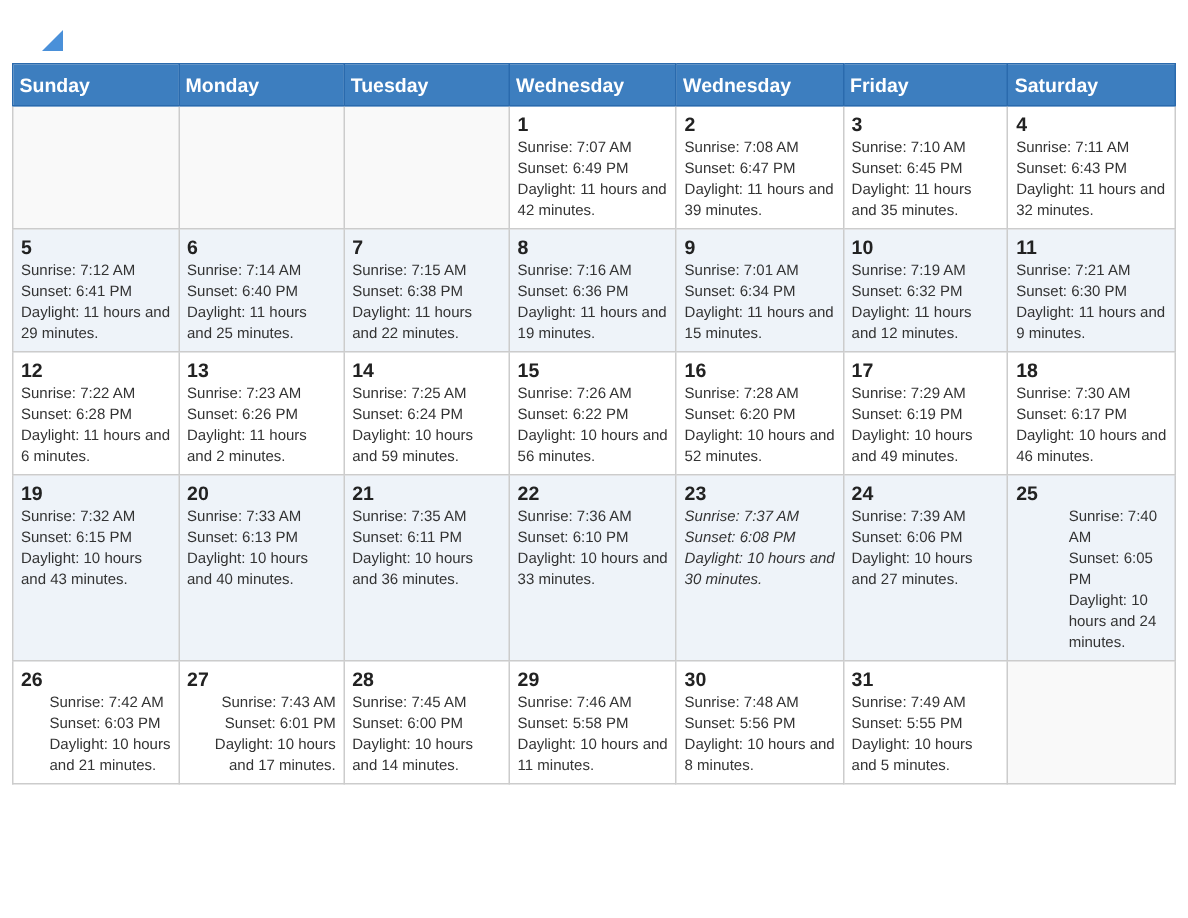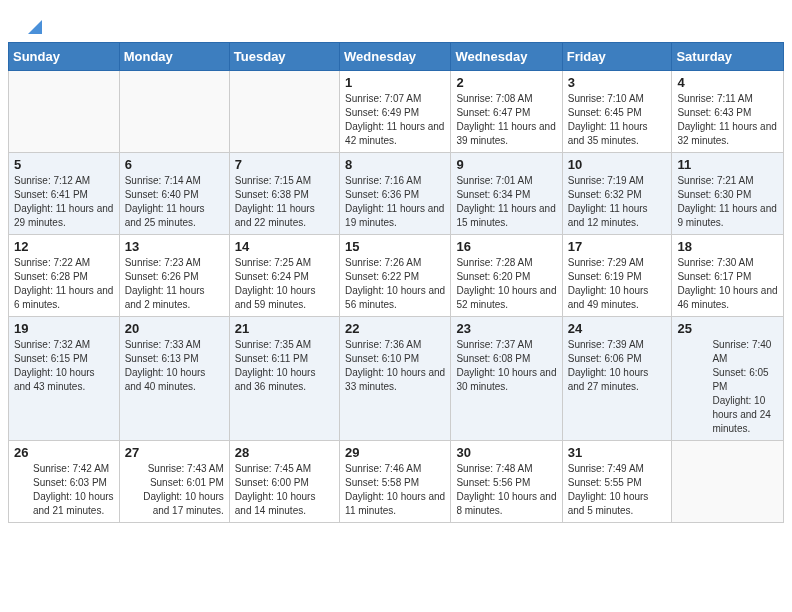--- a/index.html
+++ b/index.html
@@ -265,21 +265,21 @@
 Daylight: 10 hours and 36 minutes.</div>
           </td>
           <td>
             <div class="day-number">22</div>
             <div class="day-info" style="white-space: pre-line;">Sunrise: 7:36 AM
 Sunset: 6:10 PM
 Daylight: 10 hours and 33 minutes.</div>
           </td>
           <td>
             <div class="day-number">23</div>
-            <div class="day-info" style="white-space: pre-line;">Sunrise: 7:37 AM
+            <div class="day-info" style="white-space: pre-line; font-style: italic;">Sunrise: 7:37 AM
 Sunset: 6:08 PM
 Daylight: 10 hours and 30 minutes.</div>
           </td>
           <td>
             <div class="day-number">24</div>
             <div class="day-info" style="white-space: pre-line;">Sunrise: 7:39 AM
 Sunset: 6:06 PM
 Daylight: 10 hours and 27 minutes.</div>
           </td>
           <td>

